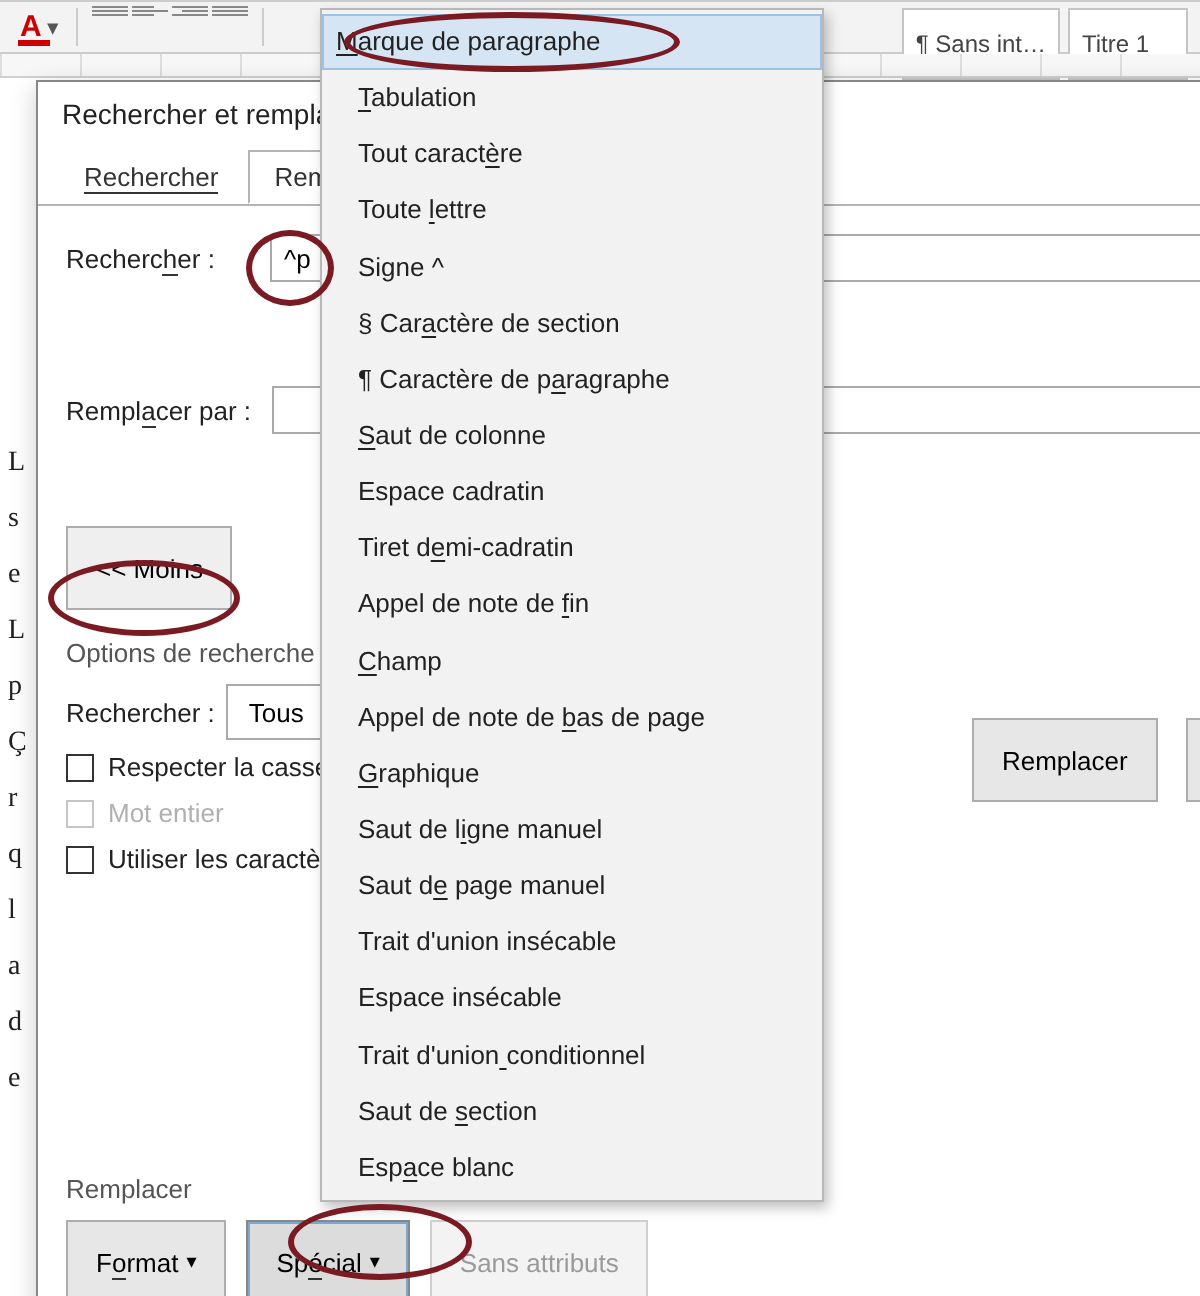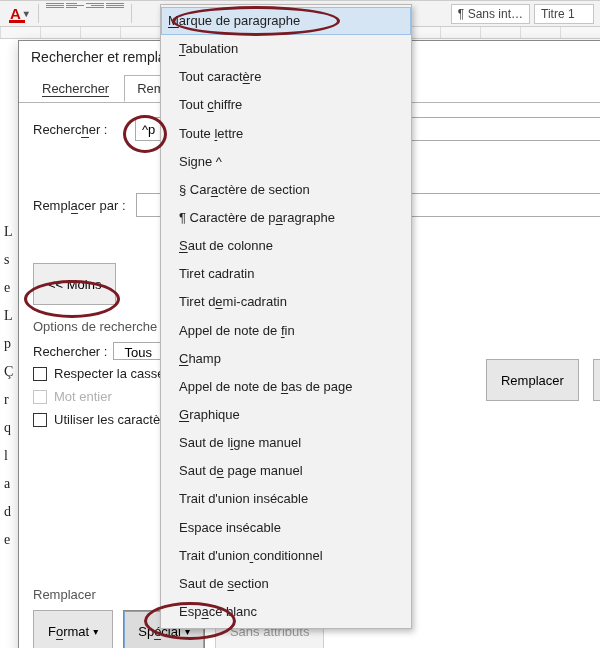--- a/index.html
+++ b/index.html
@@ -23,21 +23,21 @@
     border-bottom: 1px solid #ccc;
     display: flex;
     align-items: stretch;
     gap: 0;
     padding: 0 4px;
   }
   .ribbon-box {
     border: 1px solid #c5c5c5;
     background: #fff;
     min-width: 60px;
-    height: 20px;
+    height: 36px;
     margin: 3px 2px;
     display: flex;
     align-items: center;
     justify-content: flex-start;
     padding: 0 6px;
     font-size: 12px;
     color: #444;
   }
   .ribbon-sep { width: 1px; background: #ccc; margin: 3px 3px; }
   .ribbon-A {
@@ -166,21 +166,21 @@
     display: flex;
     gap: 14px;
   }
 
   .section-title {
     color: #555;
     margin: 4px 0 8px 0;
   }
   .sub-row { display: flex; align-items: center; gap: 6px; margin-bottom: 6px; }
   .select-thin {
-    height: 18px; border: 1px solid #aaa; padding: 1px 6px; font-size: 13px; min-width: 40px; background: #fff;
+    height: 28px; border: 1px solid #aaa; padding: 1px 6px; font-size: 13px; min-width: 40px; background: #fff;
   }
   .chk-row { display: flex; align-items: center; gap: 7px; margin-bottom: 8px; }
   .chk {
     width: 14px; height: 14px; border: 1px solid #333; display: inline-block; background: #fff;
   }
   .chk.disabled { border-color: #c5c5c5; }
   .chk-label.disabled { color: #b0b0b0; }
 
   .bottom-area {
     position: absolute;
@@ -341,27 +341,26 @@
       </div>
     </div>
 
   </div>
 </div>
 
 <div class="menu" id="menu">
     <div class="mi hl"><span class="mn">M</span>arque de paragraphe</div>
     <div class="mi"><span class="mn">T</span>abulation</div>
     <div class="mi">Tout caract<span class="mn">è</span>re</div>
-    <div class="mi">Tout <span class="mn">c</span>hiffre</div>
     <div class="mi">Toute <span class="mn">l</span>ettre</div>
     <div class="mi">Signe ^</div>
     <div class="mi">§ Car<span class="mn">a</span>ctère de section</div>
     <div class="mi">¶ Caractère de p<span class="mn">a</span>ragraphe</div>
     <div class="mi"><span class="mn">S</span>aut de colonne</div>
-    <div class="mi">Tiret cadratin</div>
+    <div class="mi">Espace cadratin</div>
     <div class="mi">Tiret d<span class="mn">e</span>mi-cadratin</div>
     <div class="mi">Appel de note de <span class="mn">f</span>in</div>
     <div class="mi"><span class="mn">C</span>hamp</div>
     <div class="mi">Appel de note de <span class="mn">b</span>as de page</div>
     <div class="mi"><span class="mn">G</span>raphique</div>
     <div class="mi">Saut de l<span class="mn">i</span>gne manuel</div>
     <div class="mi">Saut d<span class="mn">e</span> page manuel</div>
     <div class="mi">Trait d'union insécable</div>
     <div class="mi">Espace insécable</div>
     <div class="mi">Trait d'union<span class="mn"> </span>conditionnel</div>

